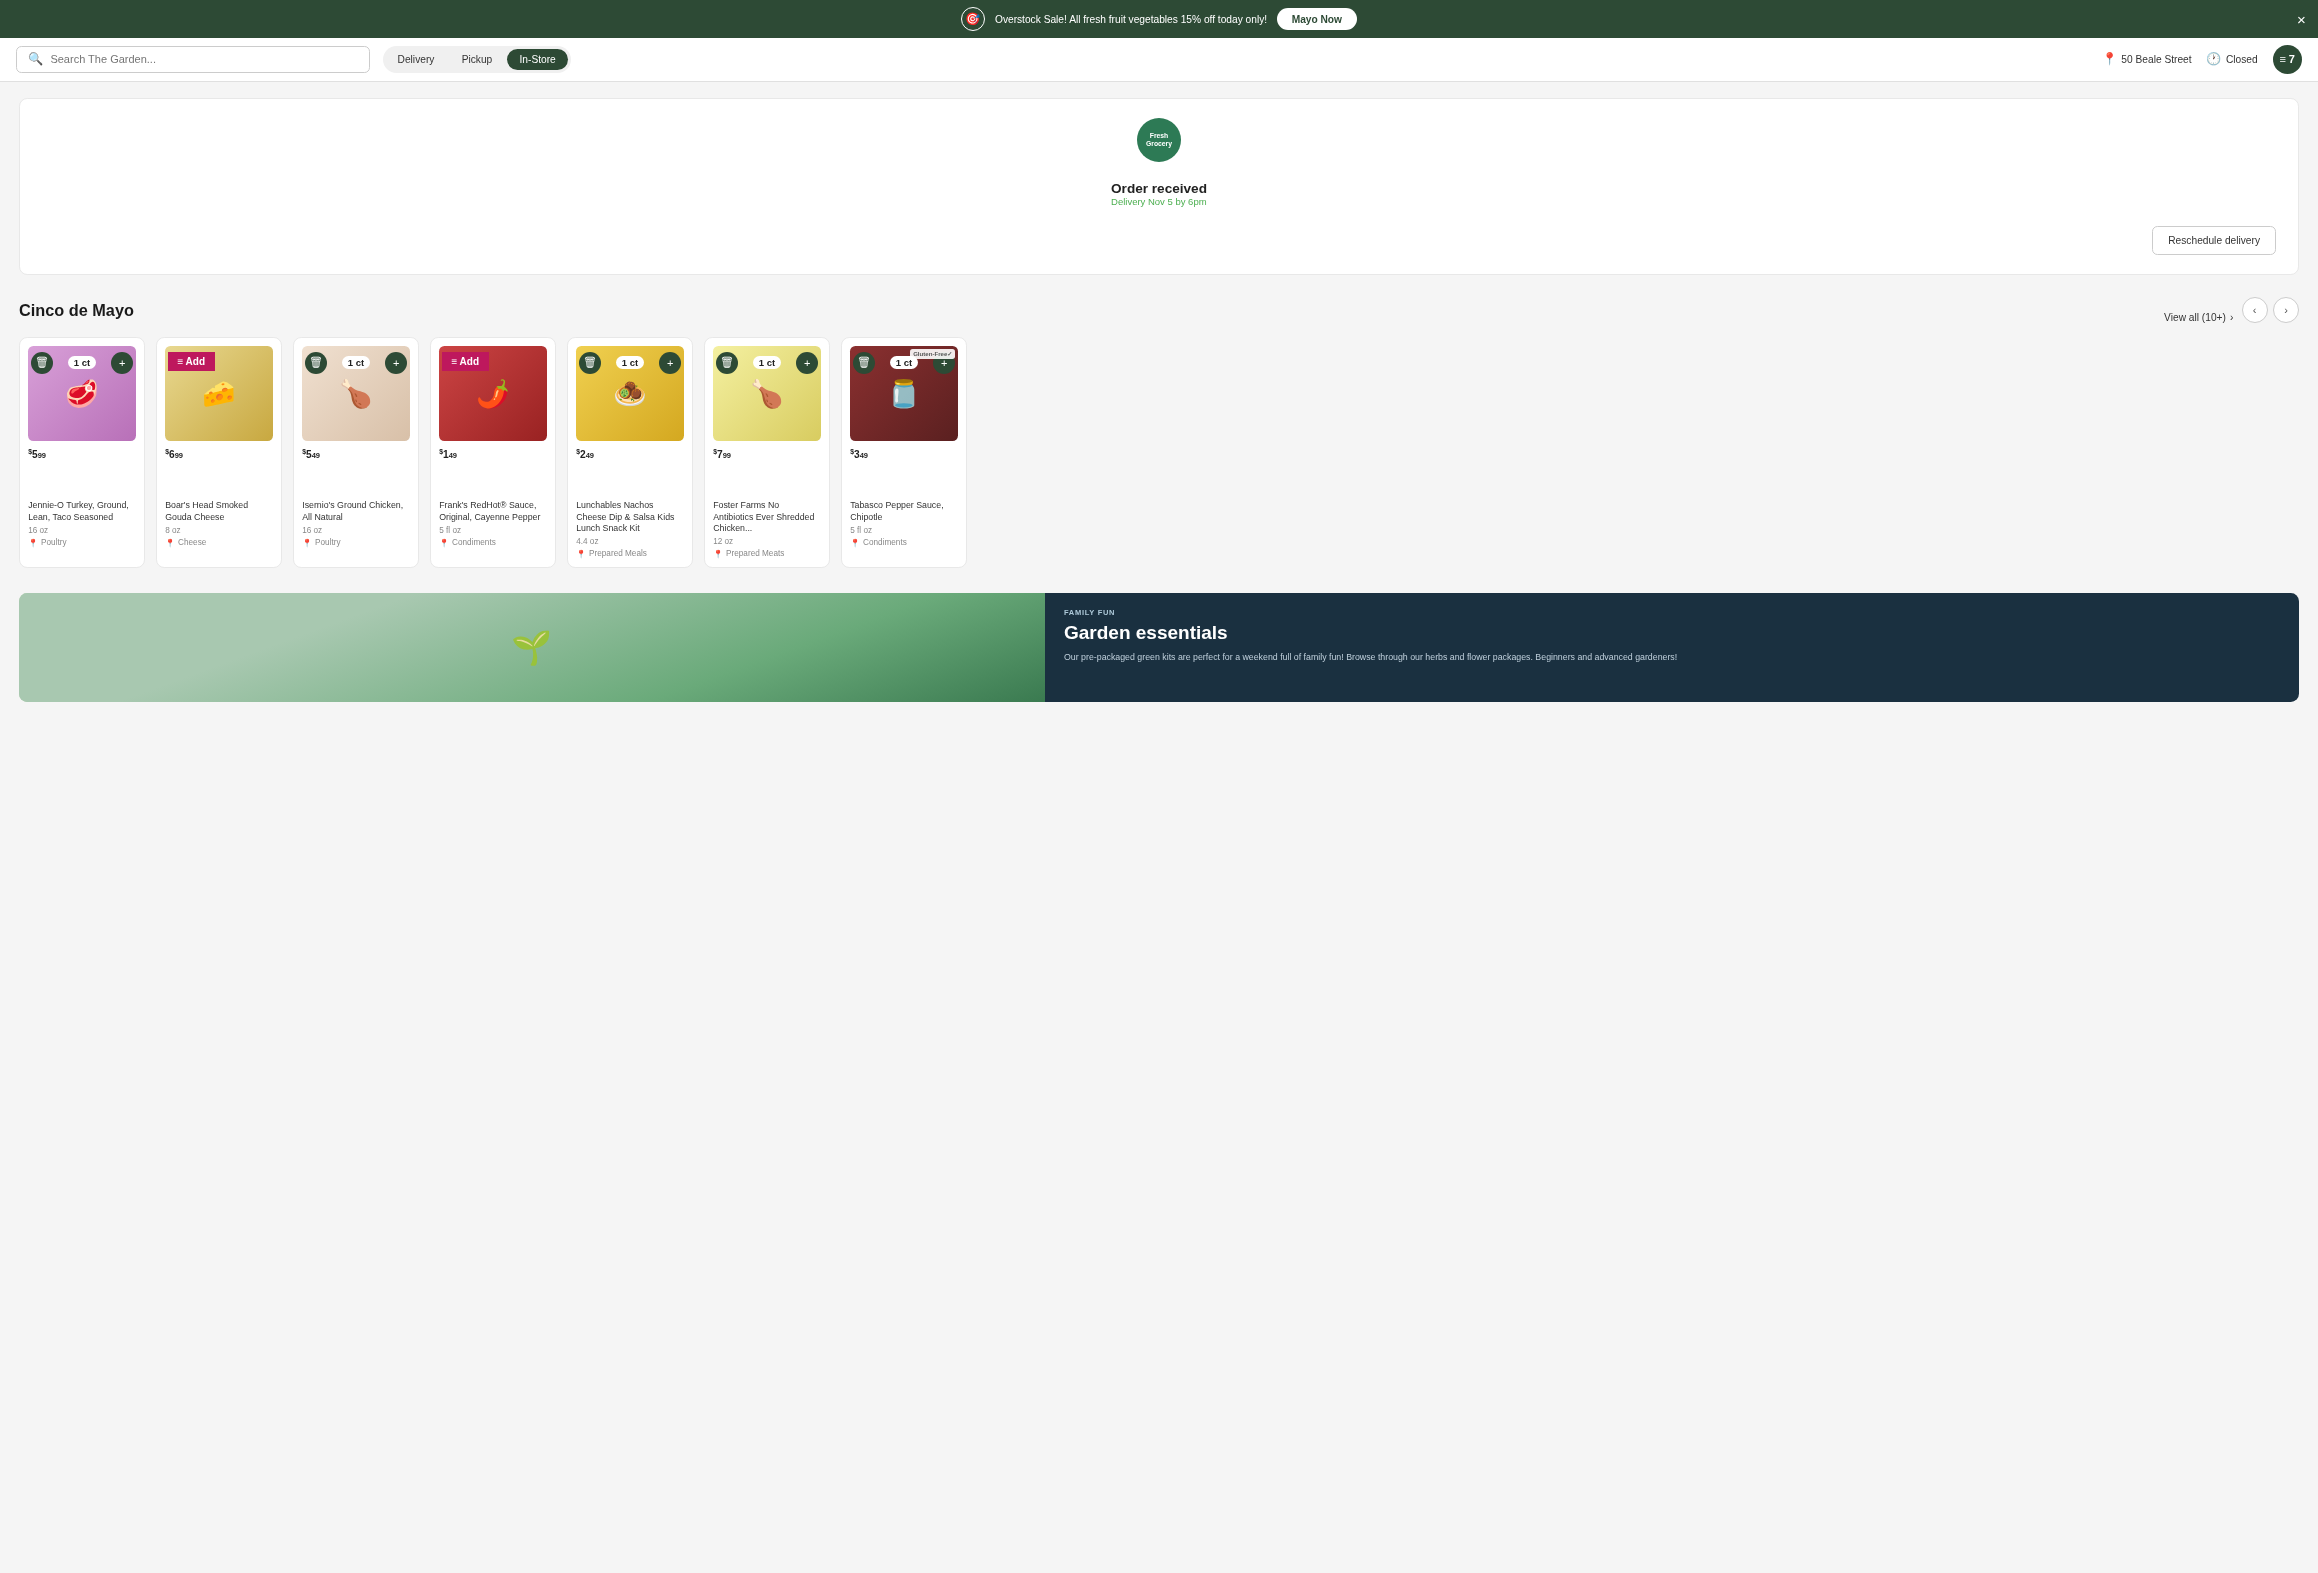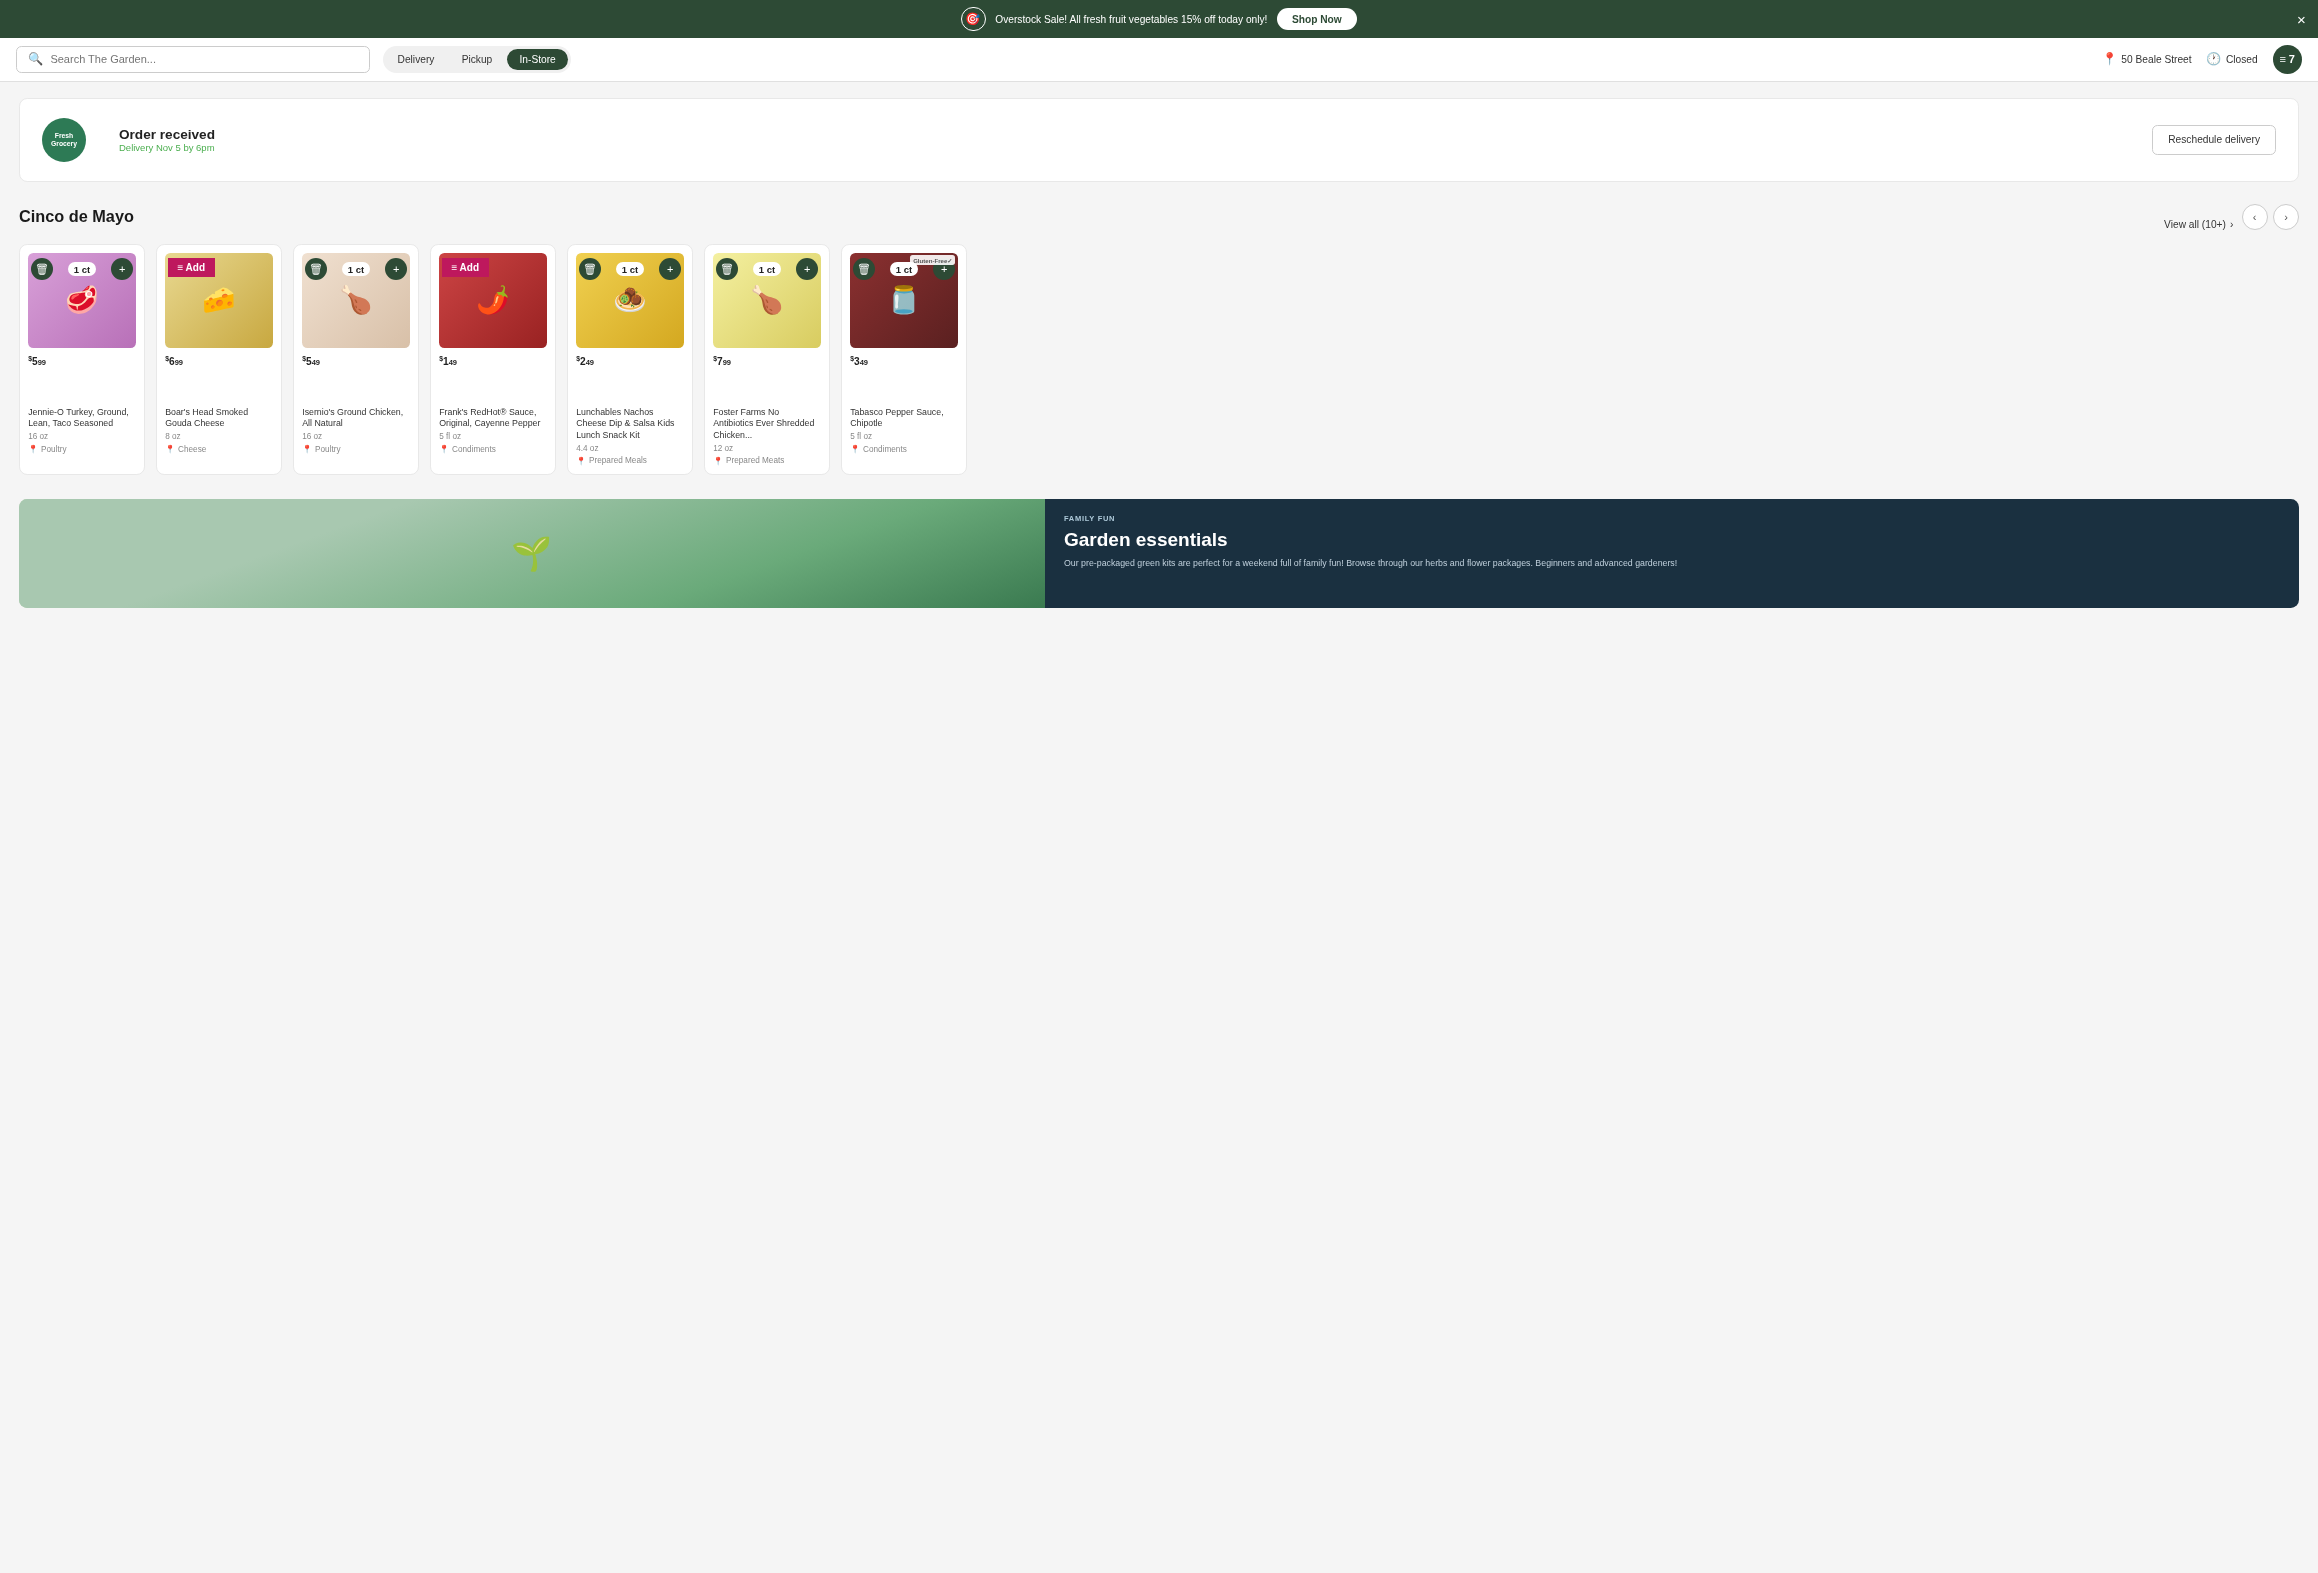--- a/index.html
+++ b/index.html
@@ -129,23 +129,24 @@
     
     .main { padding: 16.3px 19px; }
 
     
     .order-card {
       background: white;
       border-radius: 8.2px;
       padding: 19px 22px;
       display: flex;
       align-items: center;
-      gap: 33px;
+      gap: 19px;
       margin-bottom: 22px;
       border: 0.7px solid #e8e8e8;
+      flex-direction: column;
     }
     .order-logo {
       background: #2d7a55;
       border-radius: 50%;
       width: 44px; height: 44px;
       display: flex; align-items: center; justify-content: center;
       flex-shrink: 0;
     }
     .order-logo-text {
       color: white;
@@ -381,21 +382,21 @@
       color: #c0d0dc;
       line-height: 1.5;
     }
   </style>
 </head>
 <body>
 
 <div class="banner">
   <div class="banner-icon">🎯</div>
   <span class="banner-text">Overstock Sale! All fresh fruit vegetables 15% off today only!</span>
-  <button class="banner-btn">Shop Now</button>
+  <button class="banner-btn">Mayo Now</button>
   <button class="banner-close">×</button>
 </div>
 
 <div class="header">
   <div class="search-bar">
     <span class="search-icon">🔍</span>
     <input type="text" placeholder="Search The Garden..." style="">
   </div>
 
   <div class="nav-pills">

